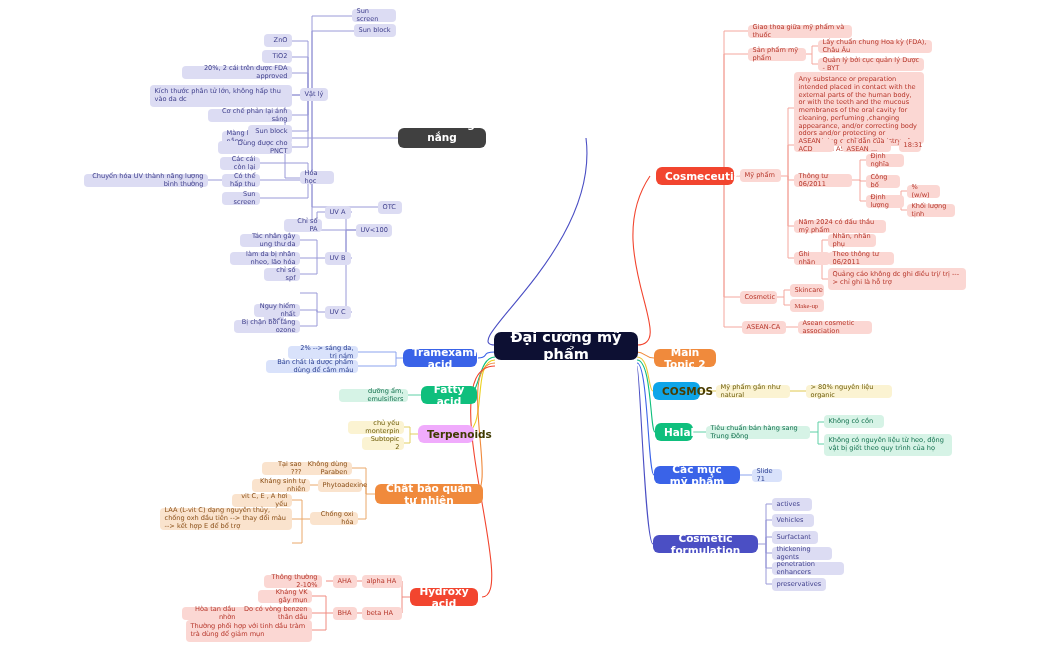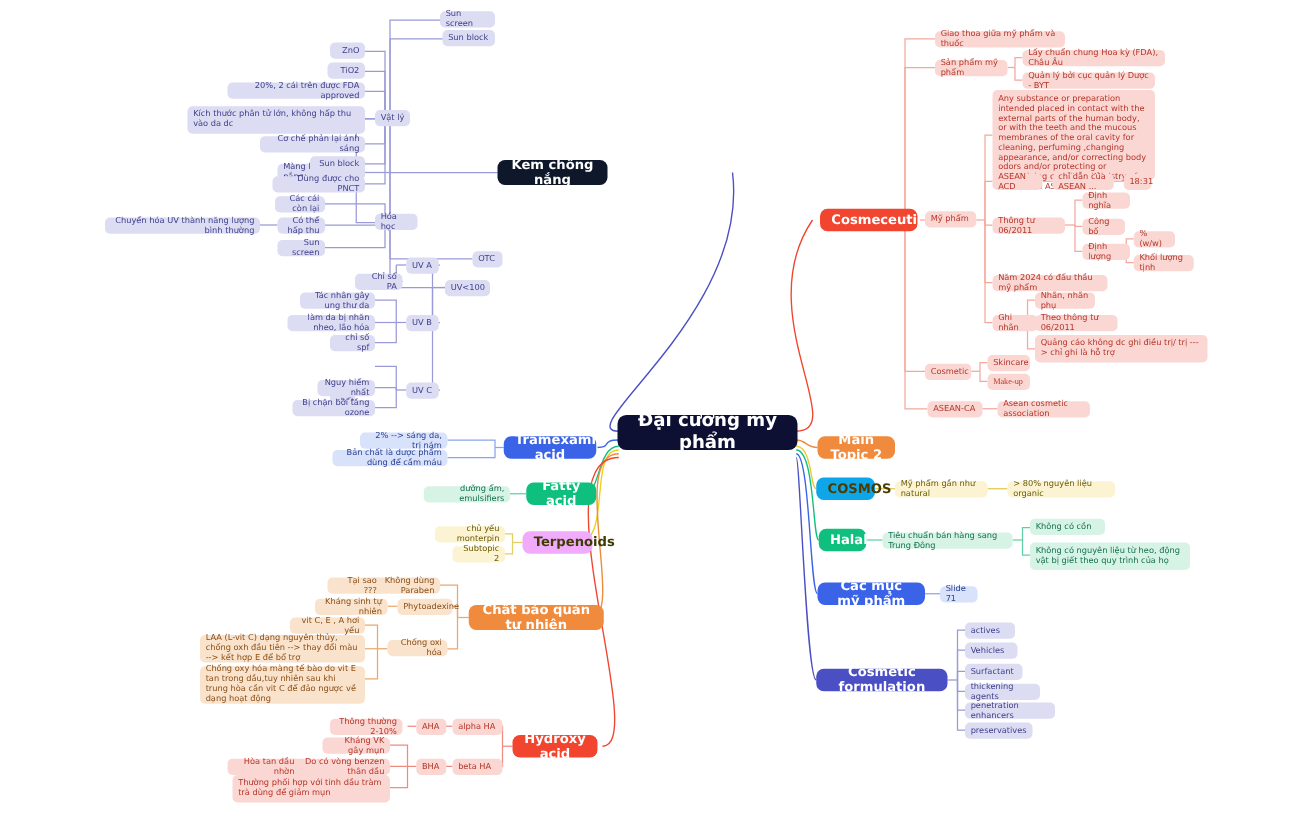--- a/index.html
+++ b/index.html
@@ -8,21 +8,21 @@
   #links{position:absolute;left:0;top:0;width:1050px;height:650px;}
   .node{position:absolute;box-sizing:border-box;border-radius:5px;line-height:1.18;
         white-space:pre-wrap;display:flex;align-items:center;}
   .node span{display:block;width:100%;}
   
   .n-root{background:#0d1033;color:#ffffff;font-size:14.5px;font-weight:700;border-radius:7px;
           padding:9px 14px;justify-content:center;text-align:center;}
   
   .n-main{color:#fff;font-size:10.5px;font-weight:700;border-radius:6px;padding:5px 9px;
           justify-content:center;text-align:center;}
-  .m-purple{background:#0f172a;}
+  .m-purple{background:#404040;align-items:flex-end;}
   .m-blue{background:#3a63e8;}
   .m-indigo{background:#4b4fc4;}
   .m-green{background:#0fbf7d;}
   .m-yellow{background:#f0abfc;color:#3f3a00;}
   .m-orange{background:#f08a3c;}
   .m-red{background:#f2452f;}
   .m-amber{background:#0ea5e9;color:#4a3c00;}
   
   .n-leaf{font-size:6.6px;padding:3.2px 4.5px;border-radius:4px;}
   .l-purple{background:#dcdcf3;color:#3f3f8c;}
@@ -268,21 +268,20 @@
 <div class="node n-main m-orange" style="left:375px;top:484px;width:108px;height:20px;">
   <span>Chất bảo quản tự nhiên</span>
 </div>
 <div class="node n-leaf l-orange" style="left:294px;top:462px;width:58px;height:13px;text-align:right;"><span>Không dùng Paraben</span></div>
 <div class="node n-leaf l-orange" style="left:262px;top:462px;width:44px;height:13px;text-align:right;"><span>Tại sao ???</span></div>
 <div class="node n-leaf l-orange" style="left:318px;top:479px;width:44px;height:13px;text-align:right;"><span>Phytoadexine</span></div>
 <div class="node n-leaf l-orange" style="left:252px;top:479px;width:58px;height:13px;text-align:right;"><span>Kháng sinh tự nhiên</span></div>
 <div class="node n-leaf l-orange" style="left:310px;top:512px;width:48px;height:13px;text-align:right;"><span>Chống oxi hóa</span></div>
 <div class="node n-leaf l-orange" style="left:232px;top:494px;width:60px;height:13px;text-align:right;"><span>vit C, E , A hơi yếu</span></div>
 <div class="node n-leaf l-orange" style="left:160px;top:508px;width:132px;height:22px;text-align:left;"><span>LAA (L-vit C) dạng nguyên thủy, chống oxh đầu tiên --&gt; thay đổi màu --&gt; kết hợp E để bổ trợ</span></div>
-<div class="node n-leaf l-orange" style="left:160px;top:533px;width:132px;height:30px;text-align:left;"><span>Chống oxy hóa màng tế bào do vit E tan trong dầu,tuy nhiên sau khi trung hòa cần vit C để đảo ngược về dạng hoạt động</span></div>
 
 <div class="node n-main m-red" style="left:410px;top:588px;width:68px;height:18px;">
   <span>Hydroxy acid</span>
 </div>
 <div class="node n-leaf l-pink" style="left:362px;top:575px;width:40px;height:13px;"><span>alpha HA</span></div>
 <div class="node n-leaf l-pink" style="left:333px;top:575px;width:24px;height:13px;"><span>AHA</span></div>
 <div class="node n-leaf l-pink" style="left:264px;top:575px;width:58px;height:13px;text-align:right;"><span>Thông thường 2-10%</span></div>
 <div class="node n-leaf l-pink" style="left:362px;top:607px;width:40px;height:13px;"><span>beta HA</span></div>
 <div class="node n-leaf l-pink" style="left:333px;top:607px;width:24px;height:13px;"><span>BHA</span></div>
 <div class="node n-leaf l-pink" style="left:258px;top:590px;width:54px;height:13px;text-align:right;"><span>Kháng VK gây mụn</span></div>

